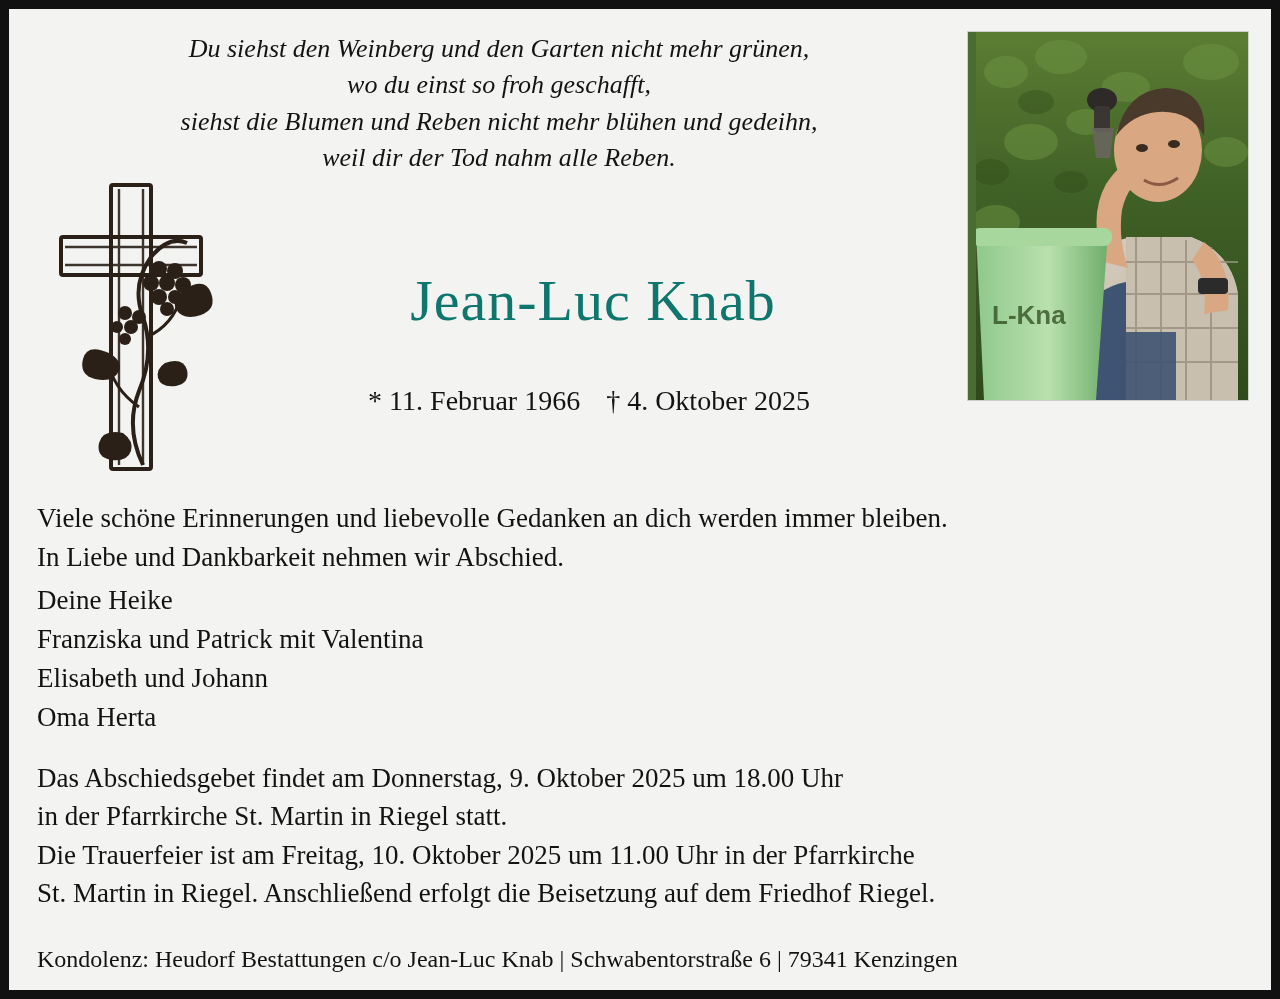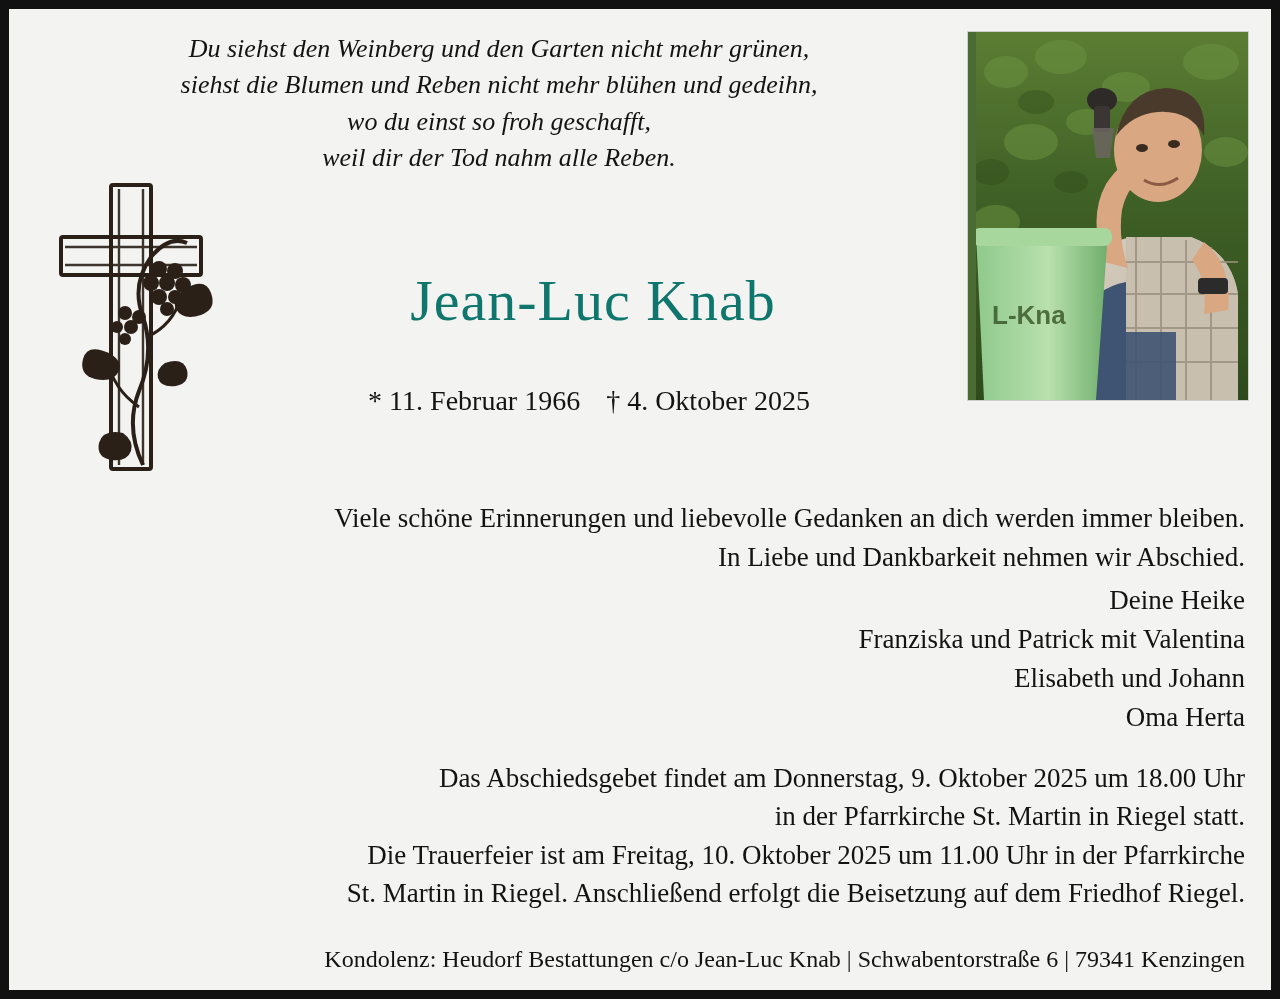--- a/index.html
+++ b/index.html
@@ -90,21 +90,21 @@
     font-size: 28px;
     color: #141414;
   }
   .dates .sep { display: inline-block; width: 26px; }
 
   
   .block {
     position: absolute;
     left: 28px;
     width: 1208px;
-    text-align: right;
+    text-align: left;
     color: #131313;
   }
   .memorial {
     top: 490px;
     font-size: 27px;
     line-height: 1.44;
   }
   .family {
     top: 572px;
     font-size: 27px;
@@ -123,22 +123,22 @@
   .block div { white-space: nowrap; }
 </style>
 </head>
 <body>
 
 <div class="obituary">
   <div class="inner">
 
     <div class="verse">
       <div>Du siehst den Weinberg und den Garten nicht mehr grünen,</div>
+      <div>wo du einst so froh geschafft,</div>
       <div>siehst die Blumen und Reben nicht mehr blühen und gedeihn,</div>
-      <div>wo du einst so froh geschafft,</div>
       <div>weil dir der Tod nahm alle Reben.</div>
     </div>
 
     <div class="photo">
       <svg viewBox="0 0 272 368" preserveAspectRatio="none">
         <defs>
           <linearGradient id="leaves" x1="0" y1="0" x2="0" y2="1">
             <stop offset="0%" stop-color="#5b7d33"></stop>
             <stop offset="45%" stop-color="#3f6026"></stop>
             <stop offset="100%" stop-color="#2e4a1c"></stop>

